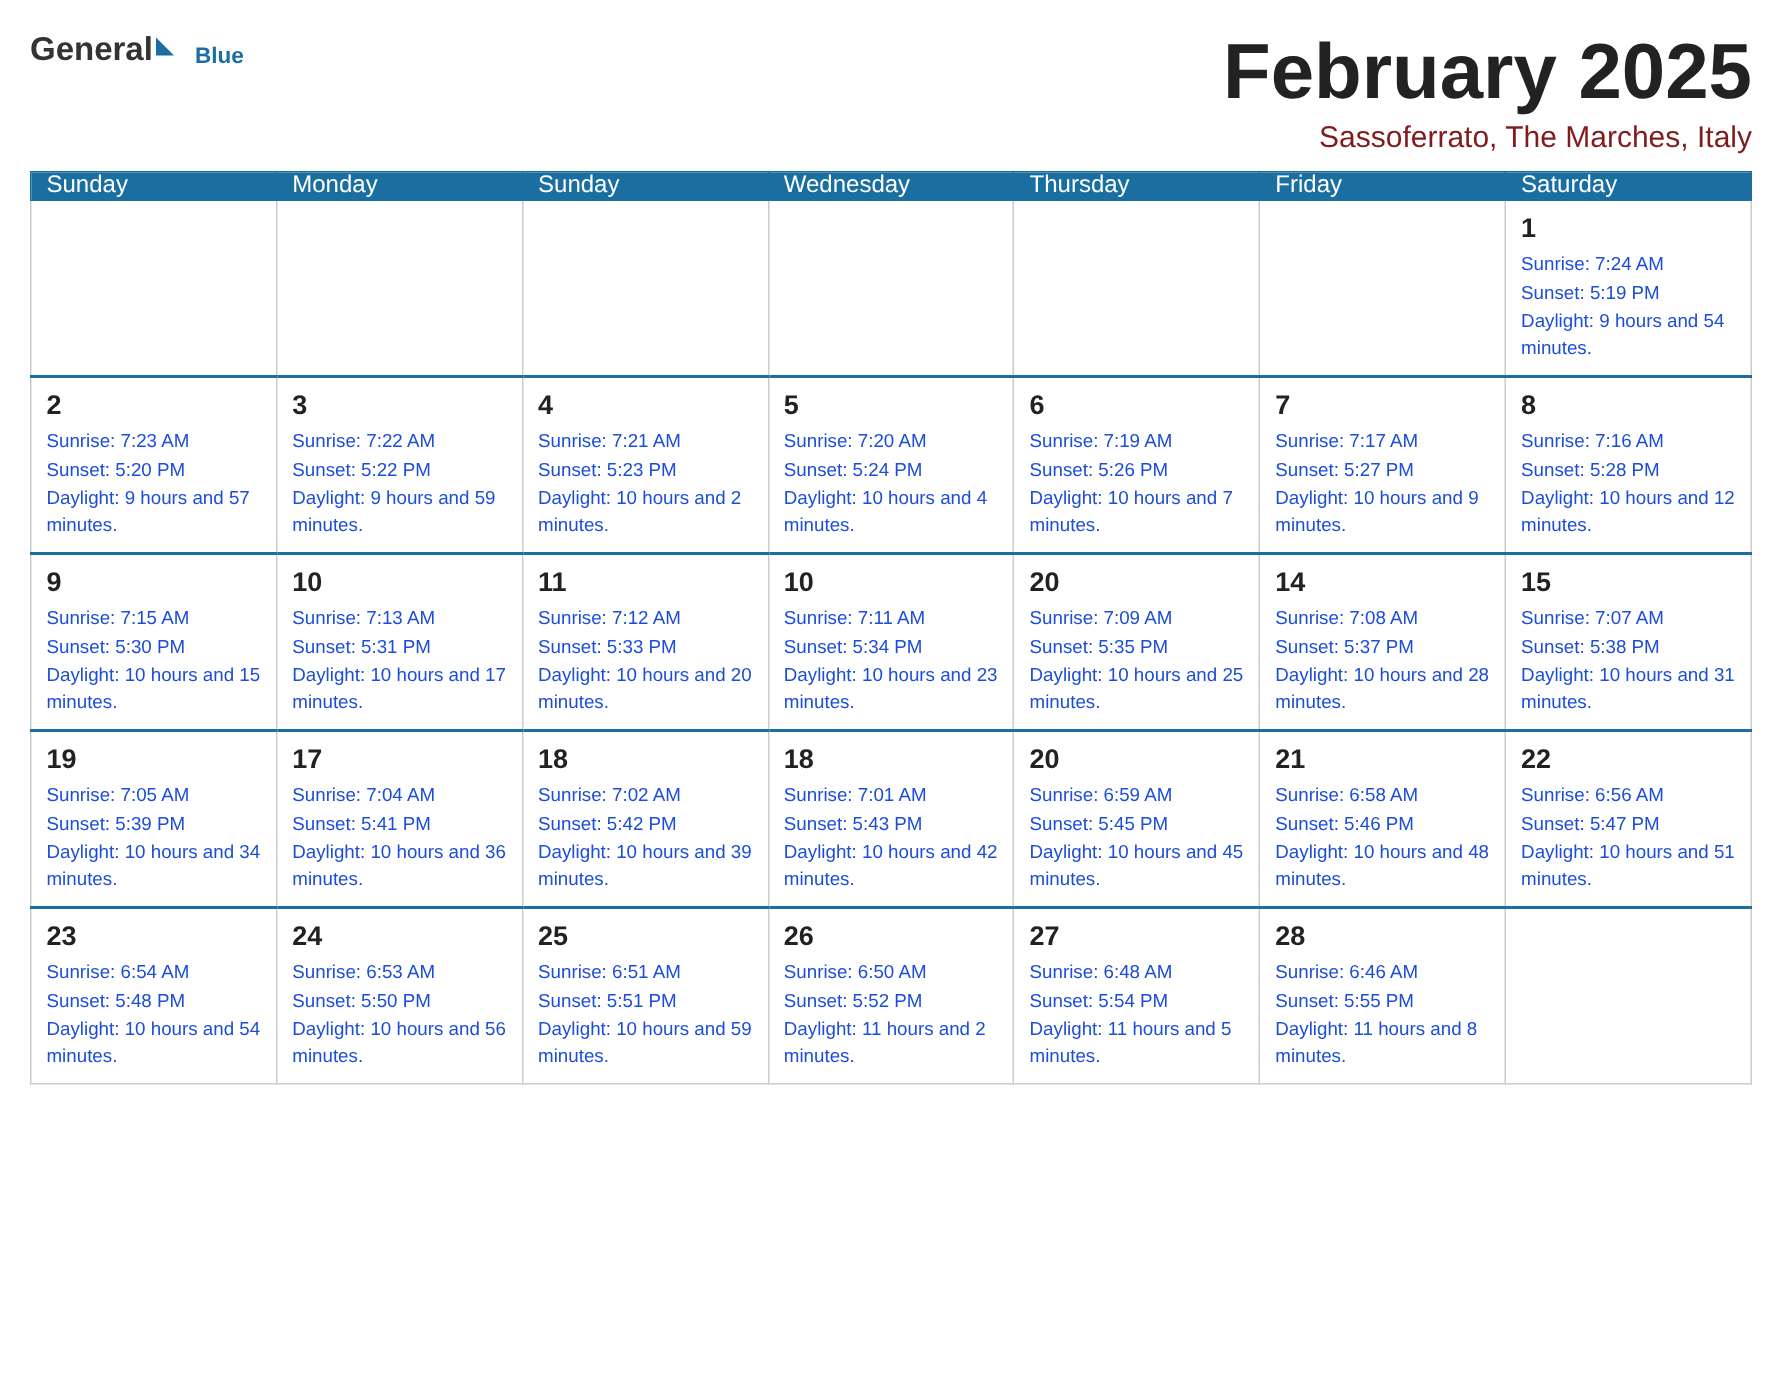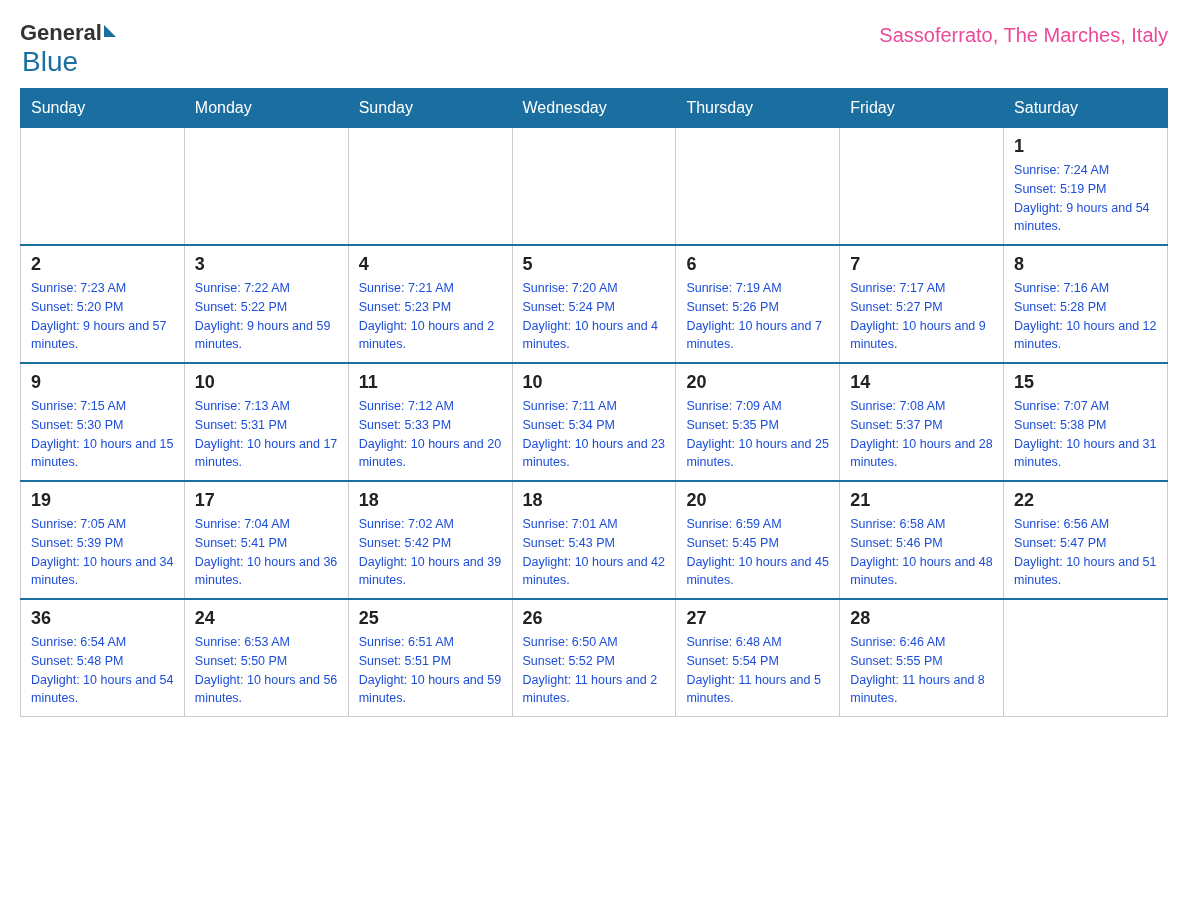--- a/index.html
+++ b/index.html
@@ -28,58 +28,58 @@
       border-top: 12px solid transparent;
       border-bottom: 0px solid transparent;
       display: inline-block;
       margin-left: 2px;
       vertical-align: middle;
       position: relative;
       top: -2px;
     }
     .logo-wrapper {
       display: flex;
-      flex-direction: column;
-      align-items: flex-start;
+      flex-direction: row;
+      align-items: flex-end;
     }
     .logo-line1 {
       display: flex;
       align-items: center;
     }
     .logo-line2 {
-      font-size: 28px;
-      font-weight: normal;
+      font-size: 15px;
+      font-weight: bold;
       color: #1a6fa0;
-      margin-left: 2px;
+      margin-left: 14px;
     }
     .title-block {
       text-align: right;
     }
     .calendar-title {
       font-size: 52px;
       font-weight: bold;
       color: #222;
       line-height: 1.1;
     }
     .calendar-subtitle {
       font-size: 20px;
-      color: #ec4899;
+      color: #7f1d1d;
       margin-top: 4px;
     }
     .calendar {
       width: 100%;
       border-collapse: collapse;
       margin-top: 10px;
     }
     .calendar thead tr th {
       background-color: #1a6fa0;
       color: #fff;
       font-size: 16px;
       font-weight: normal;
-      padding: 10px 10px;
+      padding: 0 10px;
       text-align: left;
       border: 1px solid #1a6fa0;
     }
     .calendar tbody tr td {
       border: 1px solid #ccc;
       vertical-align: top;
       padding: 8px 10px;
       width: 14.28%;
       min-height: 100px;
       font-size: 13px;
@@ -114,20 +114,21 @@
 
 <div class="header">
   <div class="logo-wrapper">
     <div class="logo-line1">
       <span class="logo-text-general">General</span>
       <span class="logo-triangle"></span>
     </div>
     <div class="logo-line2">Blue</div>
   </div>
   <div class="title-block">
+    <div class="calendar-title">February 2025</div>
     <div class="calendar-subtitle">Sassoferrato, The Marches, Italy</div>
   </div>
 </div>
 
 <table class="calendar">
   <thead>
     <tr>
     <th>Sunday</th>
         <th>Monday</th>
         <th>Sunday</th>
@@ -235,21 +236,21 @@
           <span class="day-number">21</span>
           <div class="day-info">Sunrise: 6:58 AM<br>Sunset: 5:46 PM<br>Daylight: 10 hours and 48 minutes.</div>
         </td>
         <td>
           <span class="day-number">22</span>
           <div class="day-info">Sunrise: 6:56 AM<br>Sunset: 5:47 PM<br>Daylight: 10 hours and 51 minutes.</div>
         </td>
       </tr>
       <tr>
         <td>
-          <span class="day-number">36</span>
+          <span class="day-number">23</span>
           <div class="day-info">Sunrise: 6:54 AM<br>Sunset: 5:48 PM<br>Daylight: 10 hours and 54 minutes.</div>
         </td>
         <td>
           <span class="day-number">24</span>
           <div class="day-info">Sunrise: 6:53 AM<br>Sunset: 5:50 PM<br>Daylight: 10 hours and 56 minutes.</div>
         </td>
         <td>
           <span class="day-number">25</span>
           <div class="day-info">Sunrise: 6:51 AM<br>Sunset: 5:51 PM<br>Daylight: 10 hours and 59 minutes.</div>
         </td>

